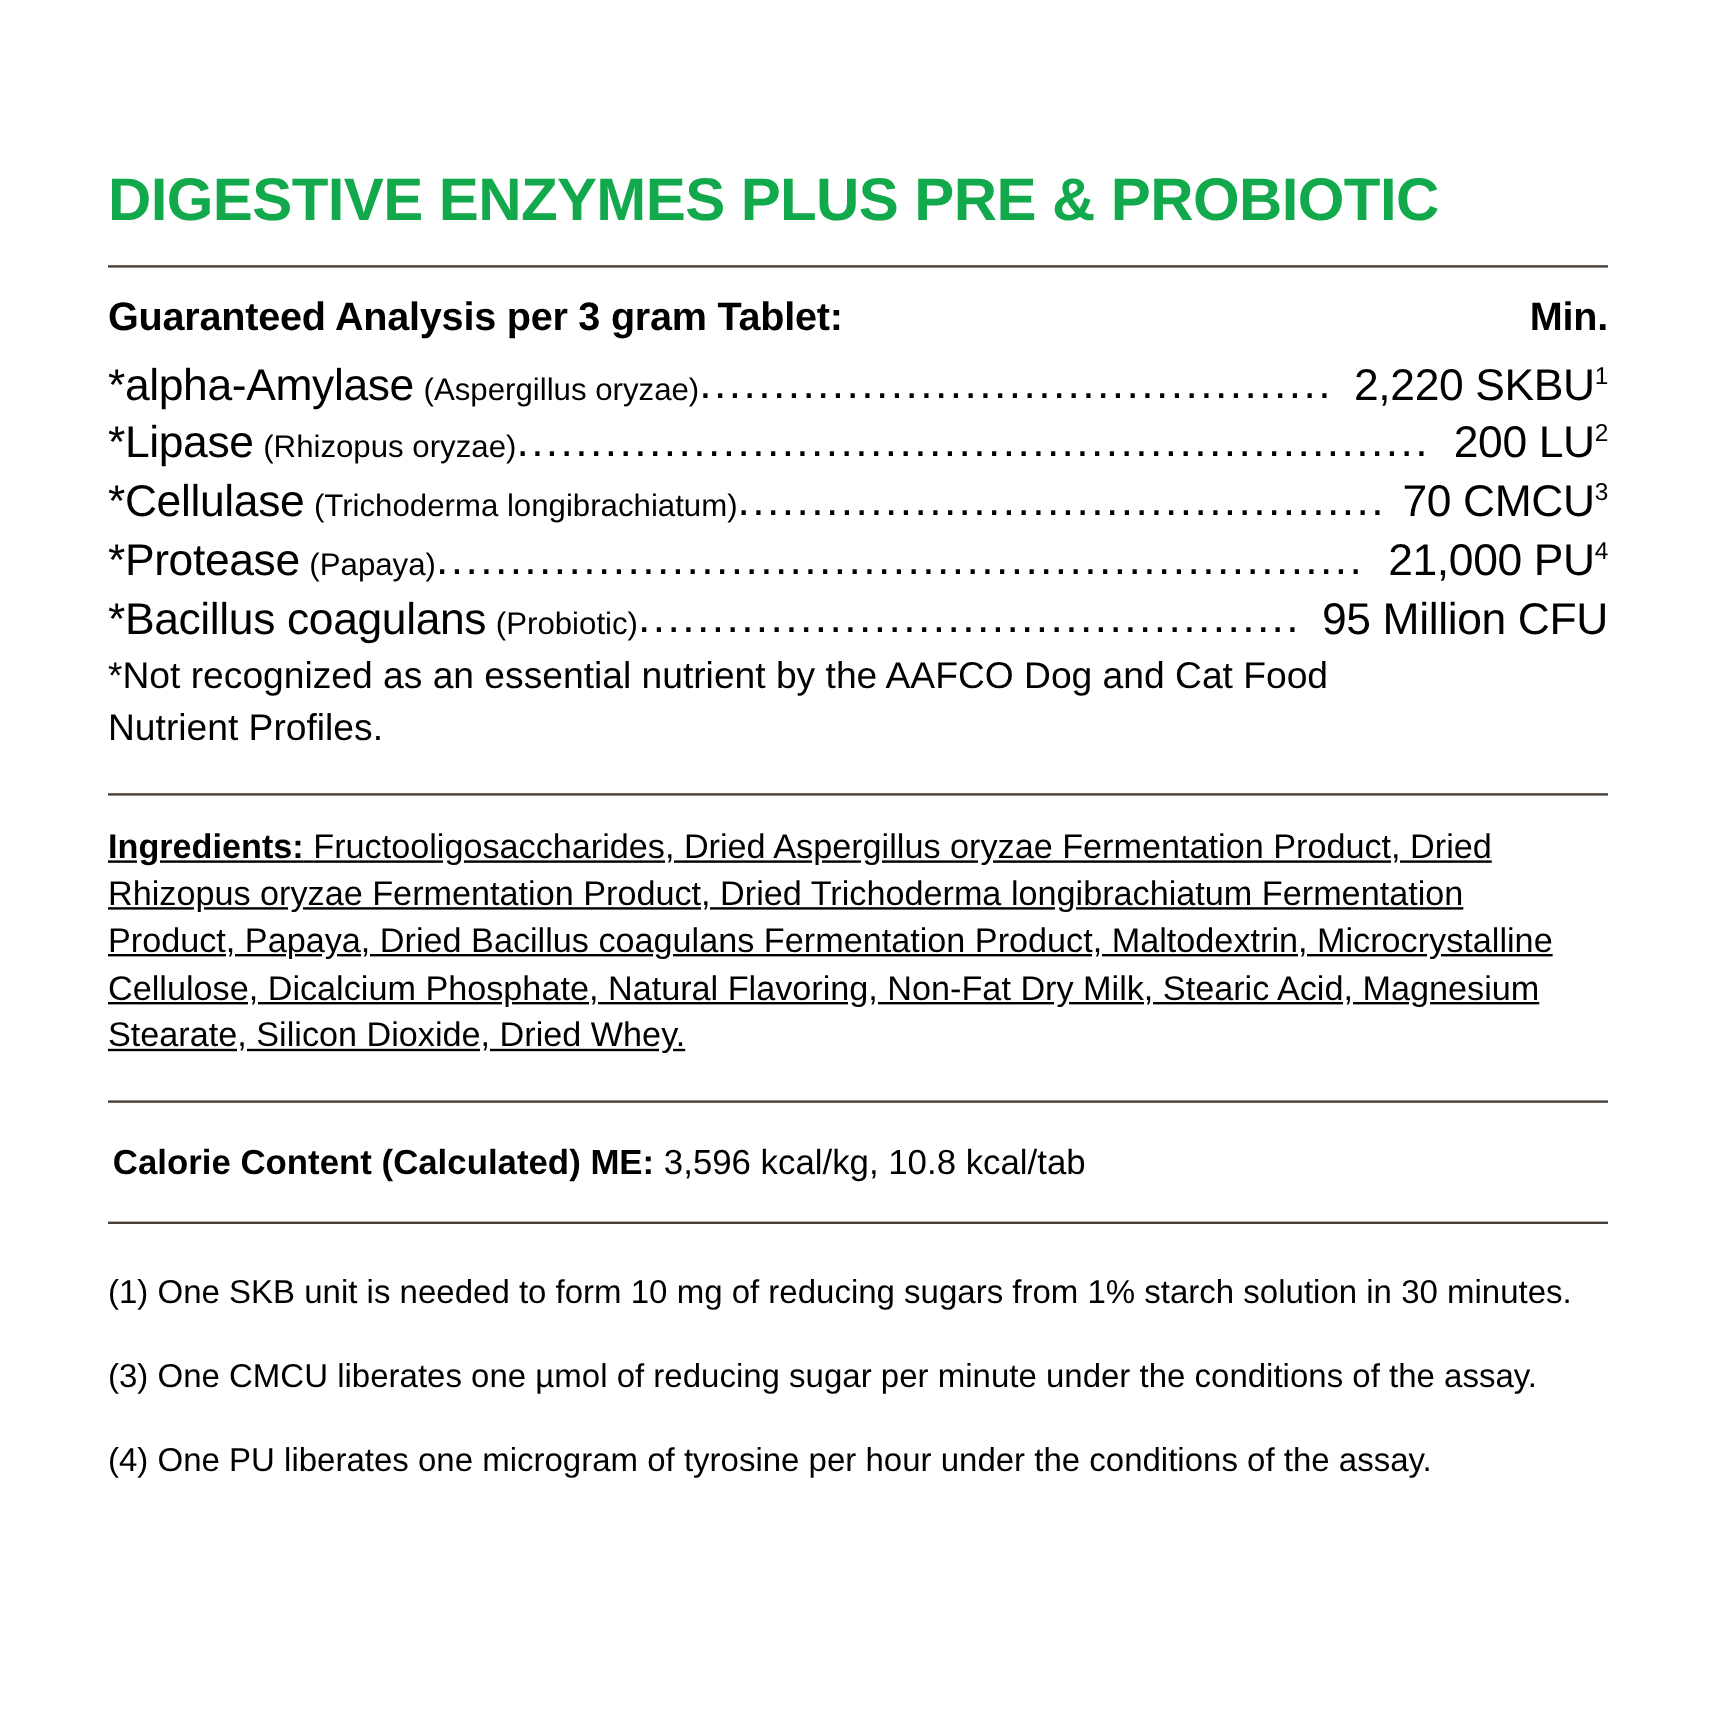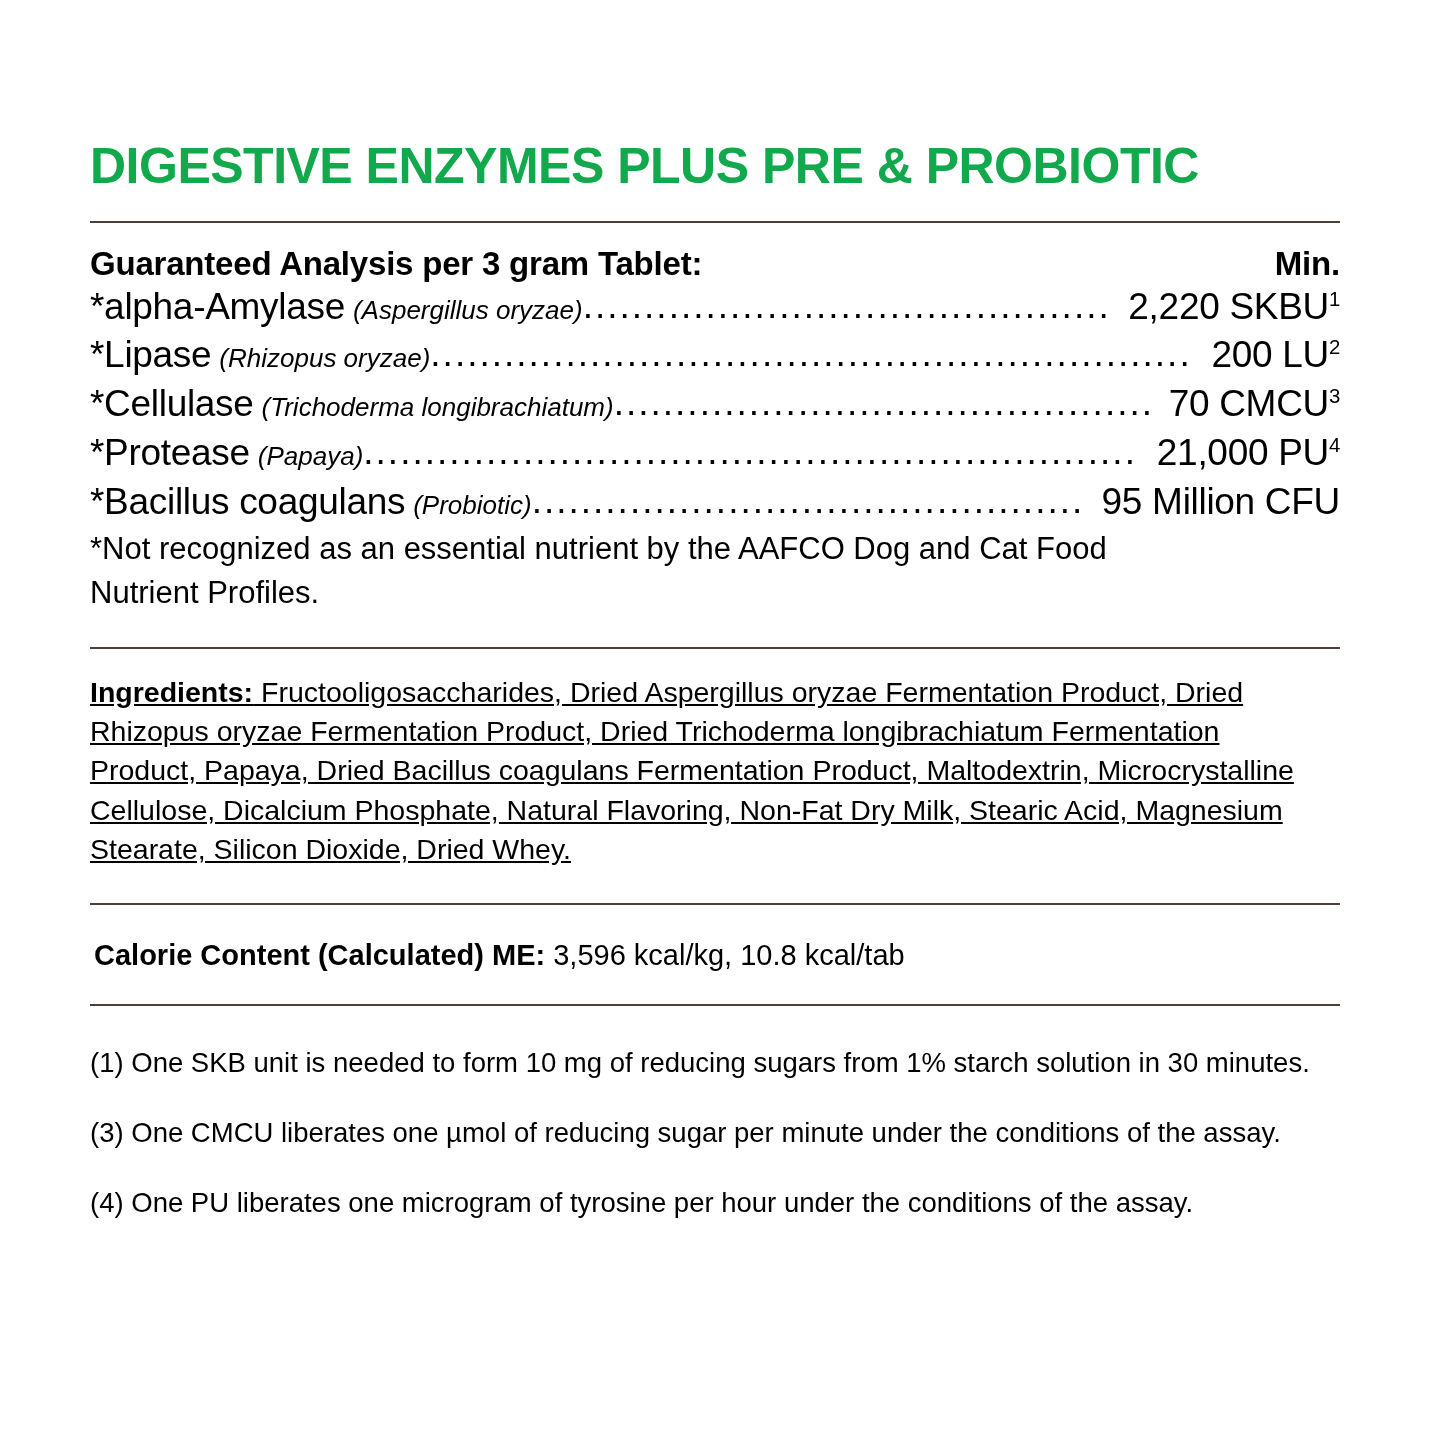--- a/index.html
+++ b/index.html
@@ -55,32 +55,31 @@
     justify-content: space-between;
     align-items: flex-end;
     font-size: 33px;
     font-weight: bold;
     margin-top: 22px;
     letter-spacing: -0.2px;
   }
   .ga-header .ga-min { font-weight: bold; }
 
   
-  .ga-rows { }
+  .ga-rows { margin-top: 14px; }
   .ga-row {
     display: flex;
     align-items: baseline;
     font-size: 37px;
     line-height: 1.32;
     white-space: nowrap;
     letter-spacing: -0.3px;
   }
   .ga-name { flex: 0 0 auto; }
   .ga-src {
-    font-style: italic;
     font-size: 26px;
     padding-left: 8px;
     letter-spacing: 0;
   }
   .ga-leader {
     flex: 1 1 auto;
     overflow: hidden;
     white-space: nowrap;
     font-size: 37px;
     letter-spacing: 2.0px;

